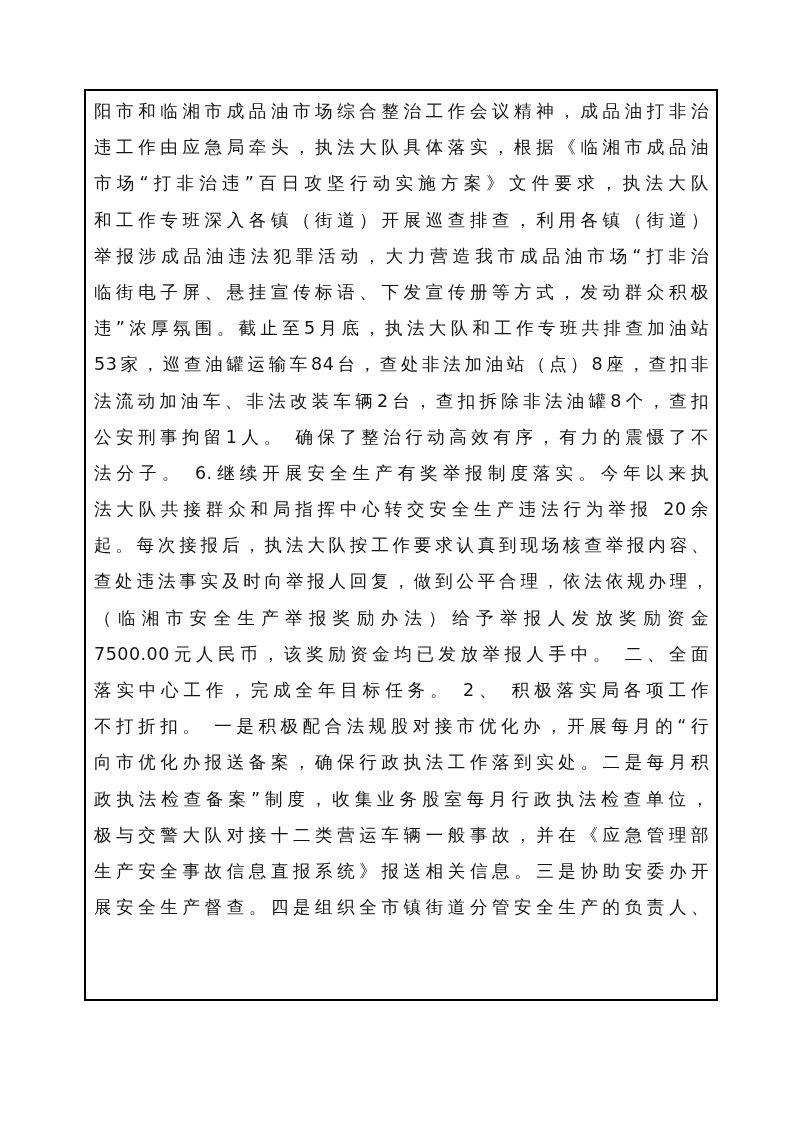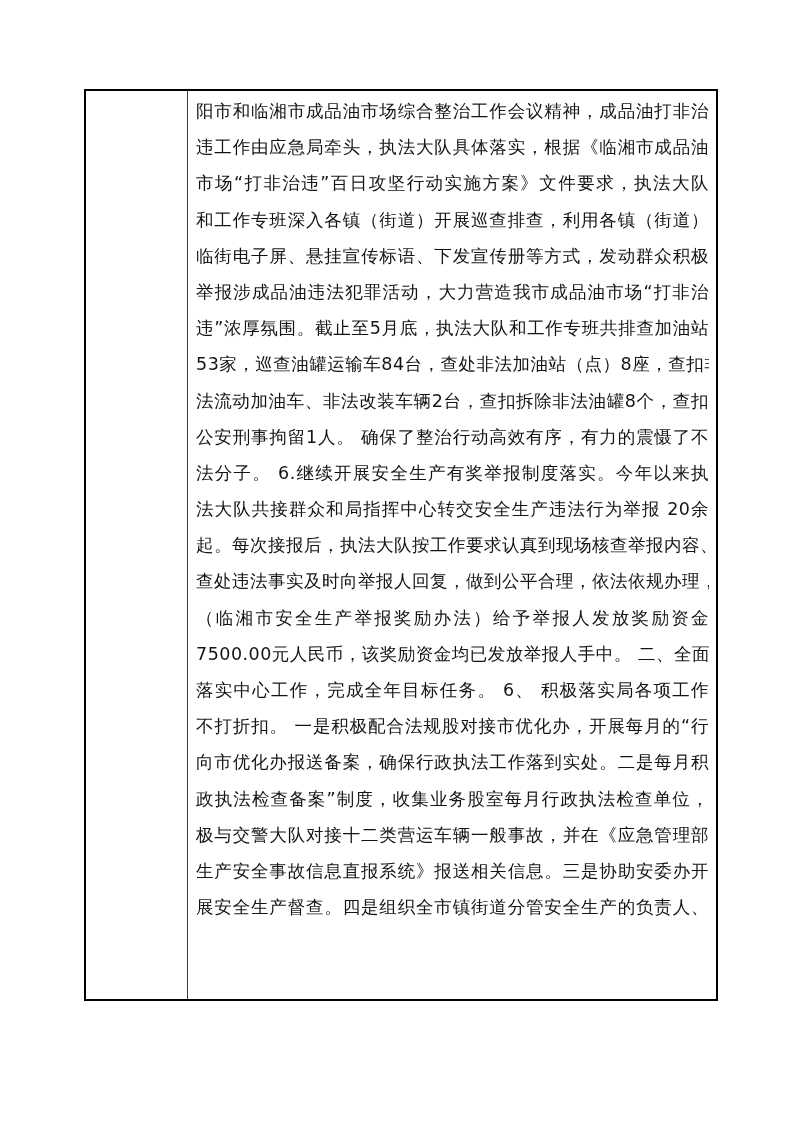--- a/index.html
+++ b/index.html
@@ -24,20 +24,21 @@
   .doc-table {
     position: absolute;
     left: 84px;
     top: 89px;
     width: 634px;
     height: 912px;
     box-sizing: border-box;
     border: 2px solid #000000;
     display: flex;
     background: #ffffff;
+    flex-direction: column;
   }
   .cell-left {
     width: 102px;
     box-sizing: border-box;
     border-right: 1px solid #3d3d3d;
     flex: 0 0 auto;
   }
   .cell-right {
     flex: 1 1 auto;
     box-sizing: border-box;
@@ -62,33 +63,33 @@
 
 <div class="doc-page">
   <div class="doc-table">
     <div class="cell-left"></div>
     <div class="cell-right">
 
     <div class="text-line">阳市和临湘市成品油市场综合整治工作会议精神，成品油打非治</div>
         <div class="text-line">违工作由应急局牵头，执法大队具体落实，根据《临湘市成品油</div>
         <div class="text-line">市场“打非治违”百日攻坚行动实施方案》文件要求，执法大队</div>
         <div class="text-line">和工作专班深入各镇（街道）开展巡查排查，利用各镇（街道）</div>
+        <div class="text-line">举报涉成品油违法犯罪活动，大力营造我市成品油市场“打非治</div>
         <div class="text-line">临街电子屏、悬挂宣传标语、下发宣传册等方式，发动群众积极</div>
-        <div class="text-line">举报涉成品油违法犯罪活动，大力营造我市成品油市场“打非治</div>
         <div class="text-line">违”浓厚氛围。截止至5月底，执法大队和工作专班共排查加油站</div>
         <div class="text-line">53家，巡查油罐运输车84台，查处非法加油站（点）8座，查扣非</div>
         <div class="text-line">法流动加油车、非法改装车辆2台，查扣拆除非法油罐8个，查扣</div>
         <div class="text-line">公安刑事拘留1人。 确保了整治行动高效有序，有力的震慑了不</div>
         <div class="text-line">法分子。 6.继续开展安全生产有奖举报制度落实。今年以来执</div>
         <div class="text-line">法大队共接群众和局指挥中心转交安全生产违法行为举报 20余</div>
         <div class="text-line">起。每次接报后，执法大队按工作要求认真到现场核查举报内容、</div>
         <div class="text-line">查处违法事实及时向举报人回复，做到公平合理，依法依规办理，</div>
         <div class="text-line">（临湘市安全生产举报奖励办法）给予举报人发放奖励资金</div>
         <div class="text-line">7500.00元人民币，该奖励资金均已发放举报人手中。 二、全面</div>
-        <div class="text-line">落实中心工作，完成全年目标任务。 6、 积极落实局各项工作</div>
+        <div class="text-line">落实中心工作，完成全年目标任务。 2、 积极落实局各项工作</div>
         <div class="text-line">不打折扣。 一是积极配合法规股对接市优化办，开展每月的“行</div>
         <div class="text-line">向市优化办报送备案，确保行政执法工作落到实处。二是每月积</div>
         <div class="text-line">政执法检查备案”制度，收集业务股室每月行政执法检查单位，</div>
         <div class="text-line">极与交警大队对接十二类营运车辆一般事故，并在《应急管理部</div>
         <div class="text-line">生产安全事故信息直报系统》报送相关信息。三是协助安委办开</div>
         <div class="text-line">展安全生产督查。四是组织全市镇街道分管安全生产的负责人、</div>
       </div>
   </div>
 </div>
 

